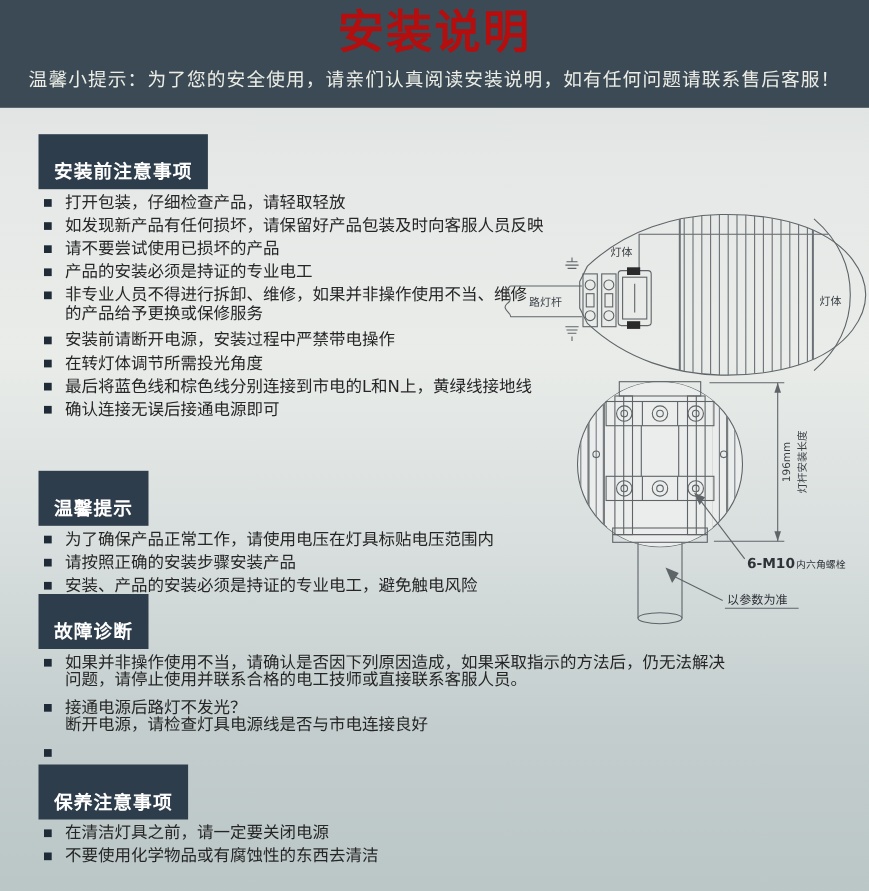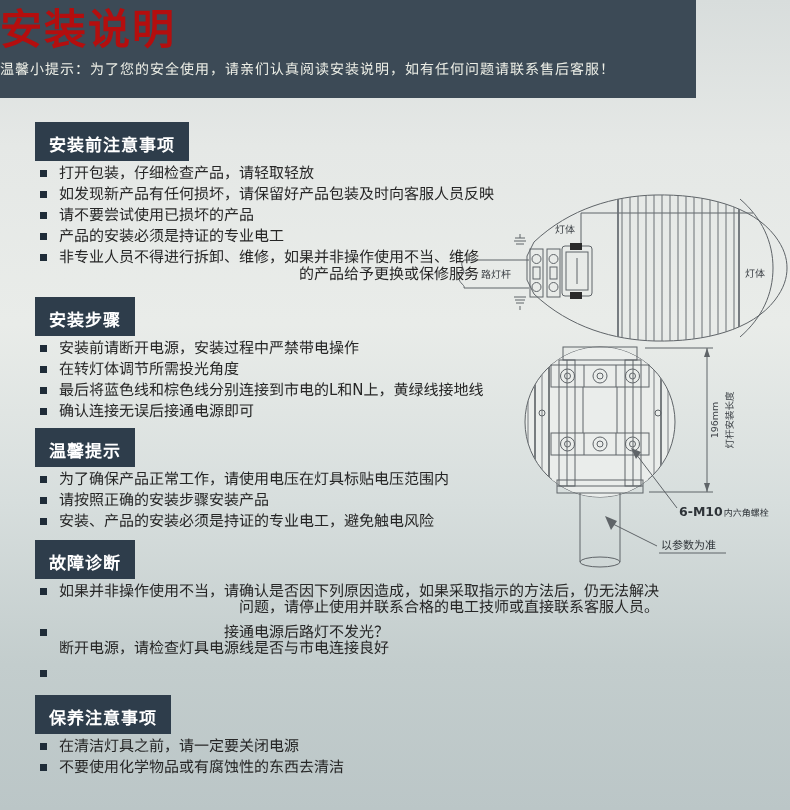--- a/index.html
+++ b/index.html
@@ -3,46 +3,46 @@
 <meta charset="utf-8">
 <style>
   html,body{margin:0;padding:0;}
   body{
     width:790px;height:810px;position:relative;overflow:hidden;
     font-family:"DejaVu Sans","Liberation Sans",sans-serif;
     background:linear-gradient(180deg,#d8dddc 0%,#e5e8e6 18%,#e9ece9 40%,#d7dedd 62%,#c3cdcd 82%,#bbc6c7 100%);
   }
   
   .hero{
-    position:absolute;top:0;left:0;width:696px;height:98px;
-    background:#3c4a56;z-index:3;
+    position:absolute;top:0;left:0;width:790px;height:98px;
+    background:#3c4a56;text-align:center;z-index:3;
   }
   .hero-title{
     margin:0;padding-top:6px;font-size:42px;line-height:48px;
     font-weight:bold;color:#b40e0e;letter-spacing:2px;
   }
   .hero-subtitle{
-    margin:4px 0 0;font-size:14px;color:#eceee6;letter-spacing:1px;
+    margin:4px 0 0;font-size:17px;color:#eceee6;letter-spacing:1px;
   }
   
   .content{position:absolute;top:0;left:0;width:790px;height:810px;z-index:2;}
   .sec{position:absolute;left:35px;}
   .sec-1{top:122px;width:465px;}
   .sec-2{top:297px;width:480px;}
   .sec-3{top:428px;width:480px;}
   .sec-4{top:540px;width:655px;}
   .sec-5{top:695px;width:480px;}
   .sec-title-box{
     display:inline-block;background:#2e3d4b;color:#ffffff;
-    font-size:17px;font-weight:bold;padding:9px 14px 5px;letter-spacing:1px;
+    font-size:17px;font-weight:bold;padding:20px 14px 5px;letter-spacing:1px;
   }
   .sec-items{list-style:none;margin:4px 0 0;padding:0;}
   .sec-item{display:flex;margin:0 0 4px;}
   .bullet{flex:0 0 auto;width:7px;height:7px;background:#1f2c38;margin:5px 12px 0 5px;}
-  .item-text{font-size:15px;line-height:17px;color:#262626;white-space:pre-line;text-align:right;}
+  .item-text{font-size:15px;line-height:17px;color:#262626;white-space:pre-line;}
   .sec-4 .sec-item{margin-bottom:9px;}
   .sec-4 .item-text{line-height:16px;}
   
   .diagram{position:absolute;z-index:1;}
   .diagram-top{left:450px;top:186px;width:340px;height:164px;text-decoration:underline;}
   .diagram-detail{left:495px;top:340px;width:295px;height:245px;}
   .dlabel{font-size:10px;fill:#3a3f44;}
   .dlabel-small{font-size:9.5px;fill:#3a3f44;}
   .dlabel-note{font-size:11px;fill:#2e3338;}
   .dlabel-bolt-main{font-size:12.5px;font-weight:bold;fill:#2e3338;}
@@ -235,23 +235,20 @@
 
     <li class="sec-item">
       <span class="bullet"></span>
       <span class="item-text">非专业人员不得进行拆卸、维修，如果并非操作使用不当、维修
 的产品给予更换或保修服务</span>
     </li>
   </ul>
     </section>
 
     <section class="sec sec-2">
-      <div class="sec-title-box">
-        <span class="sec-title">安装步骤</span>
-      </div>
       <ul class="sec-items">
     <li class="sec-item">
       <span class="bullet"></span>
       <span class="item-text">安装前请断开电源，安装过程中严禁带电操作</span>
     </li>
 
     <li class="sec-item">
       <span class="bullet"></span>
       <span class="item-text">在转灯体调节所需投光角度</span>
     </li>

